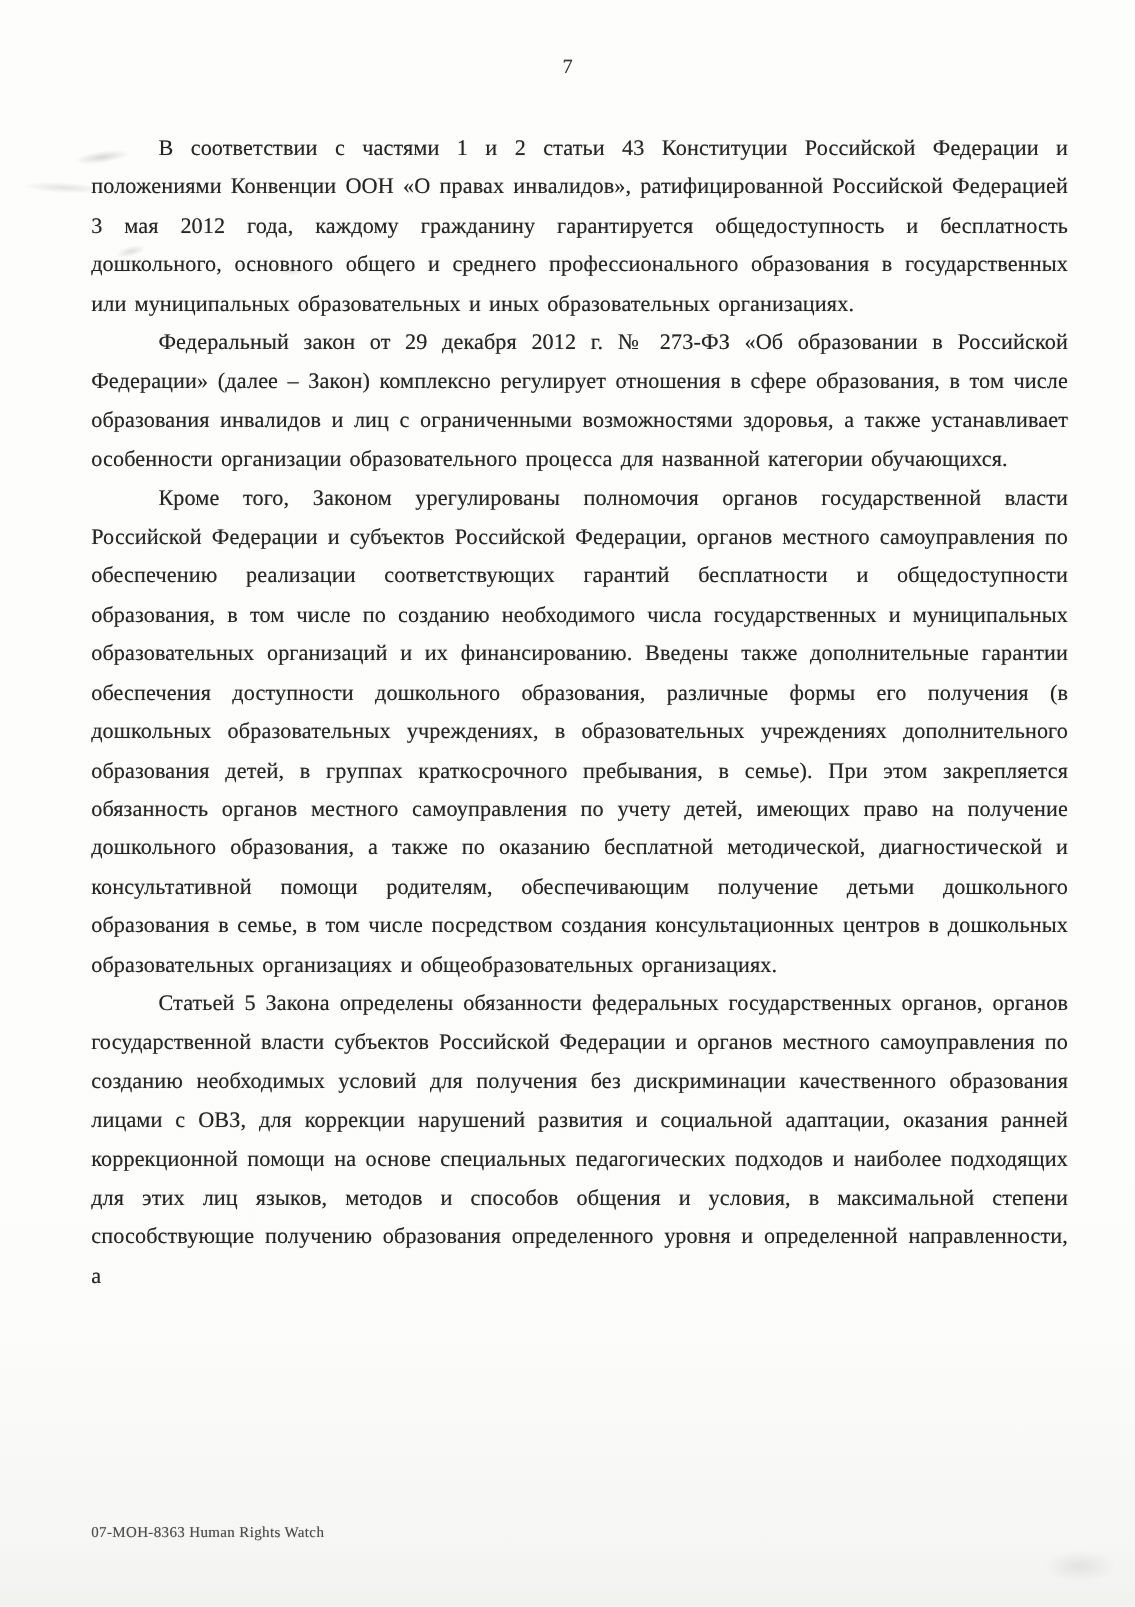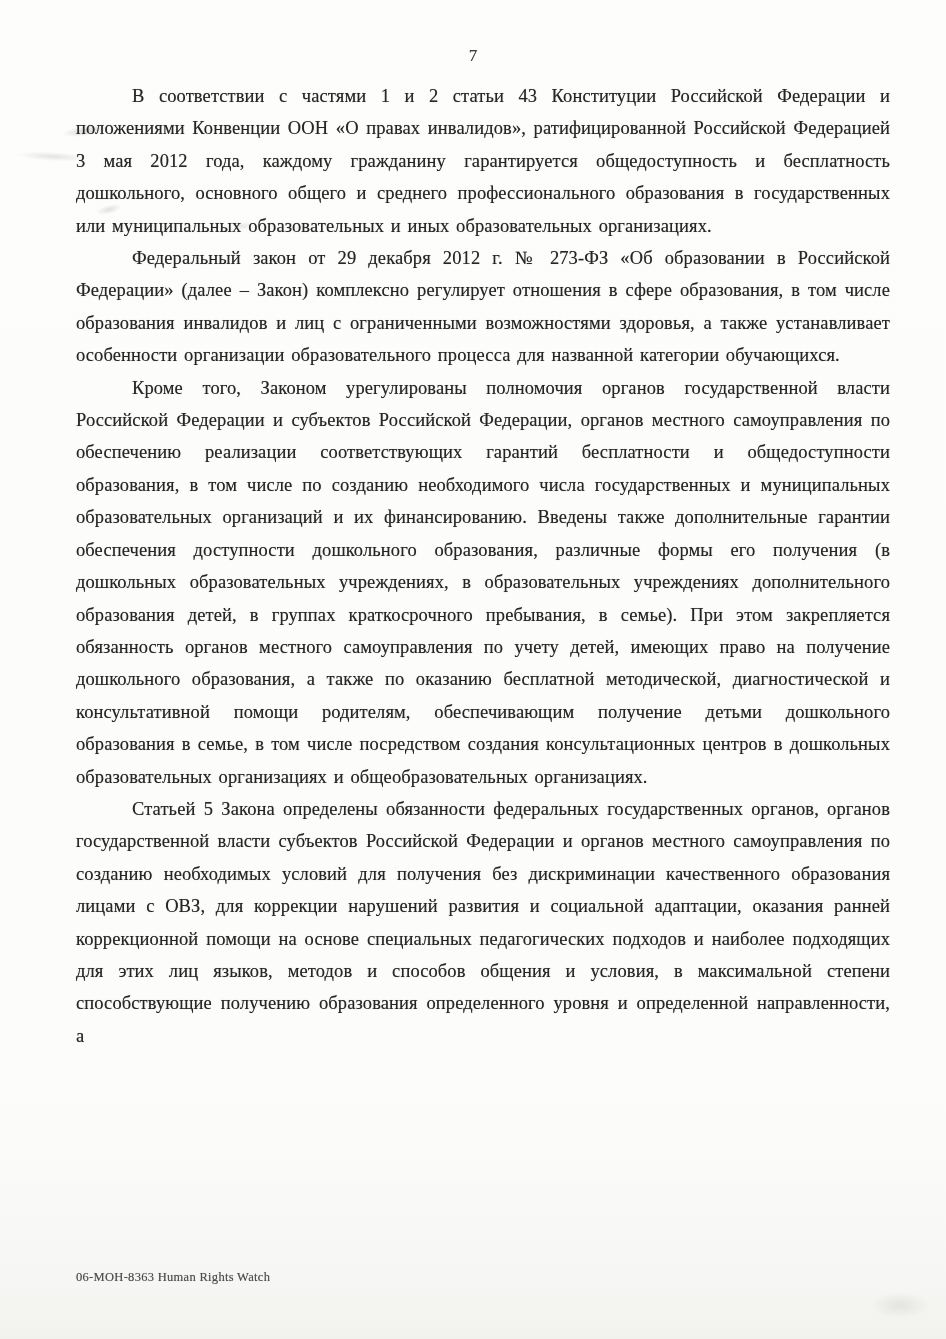--- a/index.html
+++ b/index.html
@@ -22,21 +22,21 @@
     top: 46px;
     left: 0;
     width: 100%;
     text-align: center;
     font-size: 17px;
     color: #3a3a3a;
     text-shadow: 0 0 0.6px rgba(40,40,40,0.45);
   }
   .text-block {
     position: absolute;
-    top: 80px;
+    top: 108px;
     left: 76px;
     width: 814px;
   }
   .text-block p {
     margin: 0;
     padding: 0;
     font-size: 18.5px;
     line-height: 32.4px;
     text-align: justify;
     text-indent: 56px;
@@ -80,15 +80,15 @@
 
   <div class="page-number">7</div>
 
   <div class="text-block">
     <p>В соответствии с частями 1 и 2 статьи 43 Конституции Российской Федерации и положениями Конвенции ООН «О правах инвалидов», ратифицированной Российской Федерацией 3 мая 2012 года, каждому гражданину гарантируется общедоступность и бесплатность дошкольного, основного общего и среднего профессионального образования в государственных или муниципальных образовательных и иных образовательных организациях.</p>
     <p>Федеральный закон от 29 декабря 2012 г. № 273-ФЗ «Об образовании в Российской Федерации» (далее – Закон) комплексно регулирует отношения в сфере образования, в том числе образования инвалидов и лиц с ограниченными возможностями здоровья, а также устанавливает особенности организации образовательного процесса для названной категории обучающихся.</p>
     <p>Кроме того, Законом урегулированы полномочия органов государственной власти Российской Федерации и субъектов Российской Федерации, органов местного самоуправления по обеспечению реализации соответствующих гарантий бесплатности и общедоступности образования, в том числе по созданию необходимого числа государственных и муниципальных образовательных организаций и их финансированию. Введены также дополнительные гарантии обеспечения доступности дошкольного образования, различные формы его получения (в дошкольных образовательных учреждениях, в образовательных учреждениях дополнительного образования детей, в группах краткосрочного пребывания, в семье). При этом закрепляется обязанность органов местного самоуправления по учету детей, имеющих право на получение дошкольного образования, а также по оказанию бесплатной методической, диагностической и консультативной помощи родителям, обеспечивающим получение детьми дошкольного образования в семье, в том числе посредством создания консультационных центров в дошкольных образовательных организациях и общеобразовательных организациях.</p>
     <p>Статьей 5 Закона определены обязанности федеральных государственных органов, органов государственной власти субъектов Российской Федерации и органов местного самоуправления по созданию необходимых условий для получения без дискриминации качественного образования лицами с ОВЗ, для коррекции нарушений развития и социальной адаптации, оказания ранней коррекционной помощи на основе специальных педагогических подходов и наиболее подходящих для этих лиц языков, методов и способов общения и условия, в максимальной степени способствующие получению образования определенного уровня и определенной направленности, а</p>
   </div>
 
-  <div class="footer-stamp">06-MOH-8363 Human Rights Watch</div>
+  <div class="footer-stamp">07-MOH-8363 Human Rights Watch</div>
 
 </div>
 
 </body></html>

